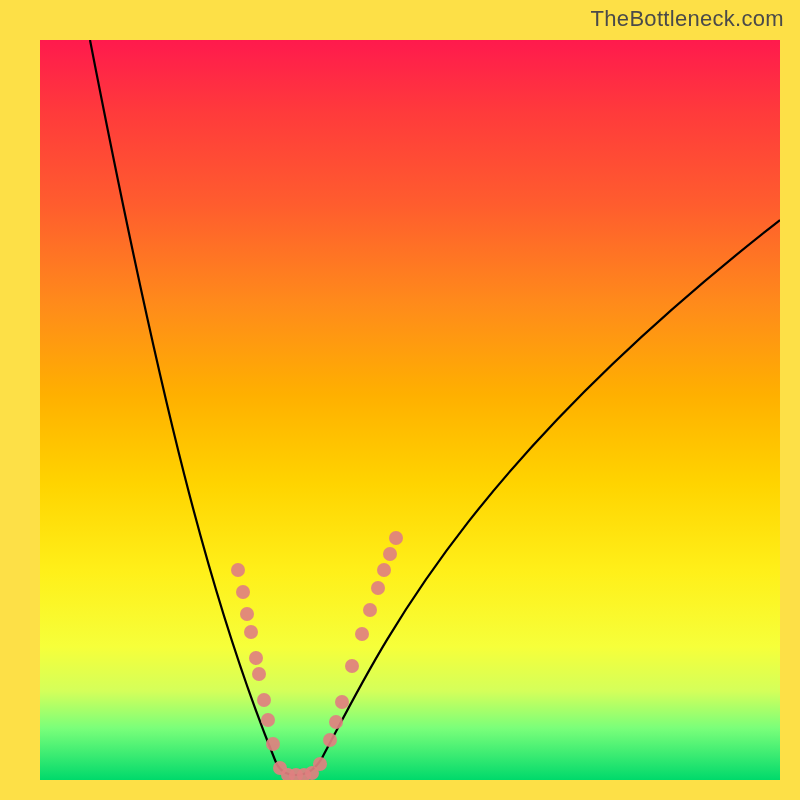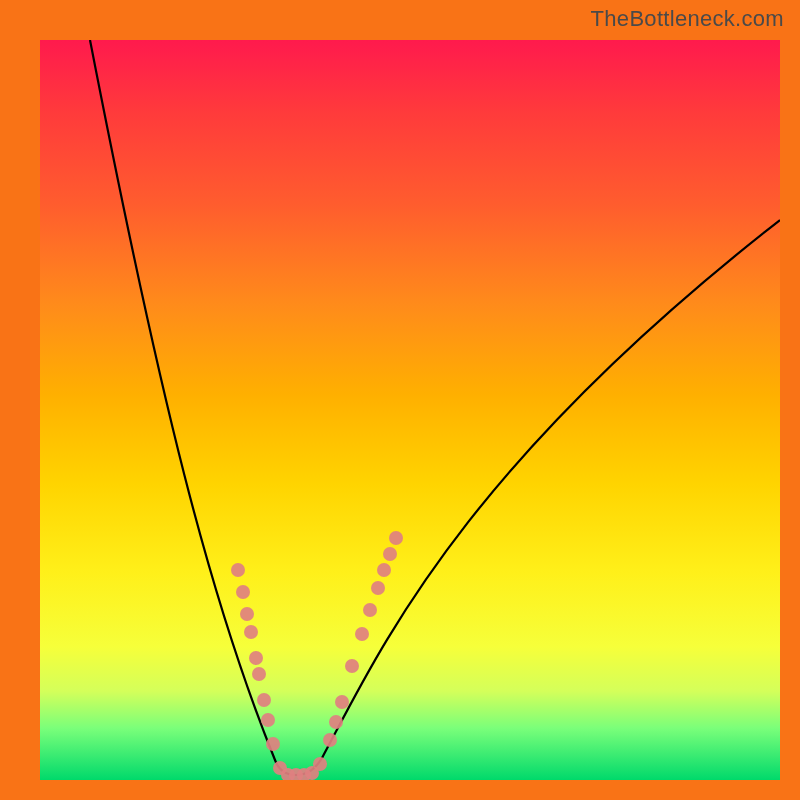--- a/index.html
+++ b/index.html
@@ -3,21 +3,21 @@
 <meta charset="utf-8">
 <style>
   * { margin: 0; padding: 0; box-sizing: border-box; }
   html, body { width: 800px; height: 800px; overflow: hidden; }
   body { background: #000; font-family: Arial, Helvetica, sans-serif; }
 
   .frame {
     position: absolute;
     left: 0; top: 0;
     width: 800px; height: 800px;
-    background: #f97316;
+    background: #fde047;
   }
   .plot-area {
     position: absolute;
     left: 40px; top: 40px;
     width: 740px; height: 740px;
     overflow: hidden;
     background: linear-gradient(to bottom,
       #ff1a4d 0%,
       #ff3b3b 10%,
       #ff5c2e 22%,

